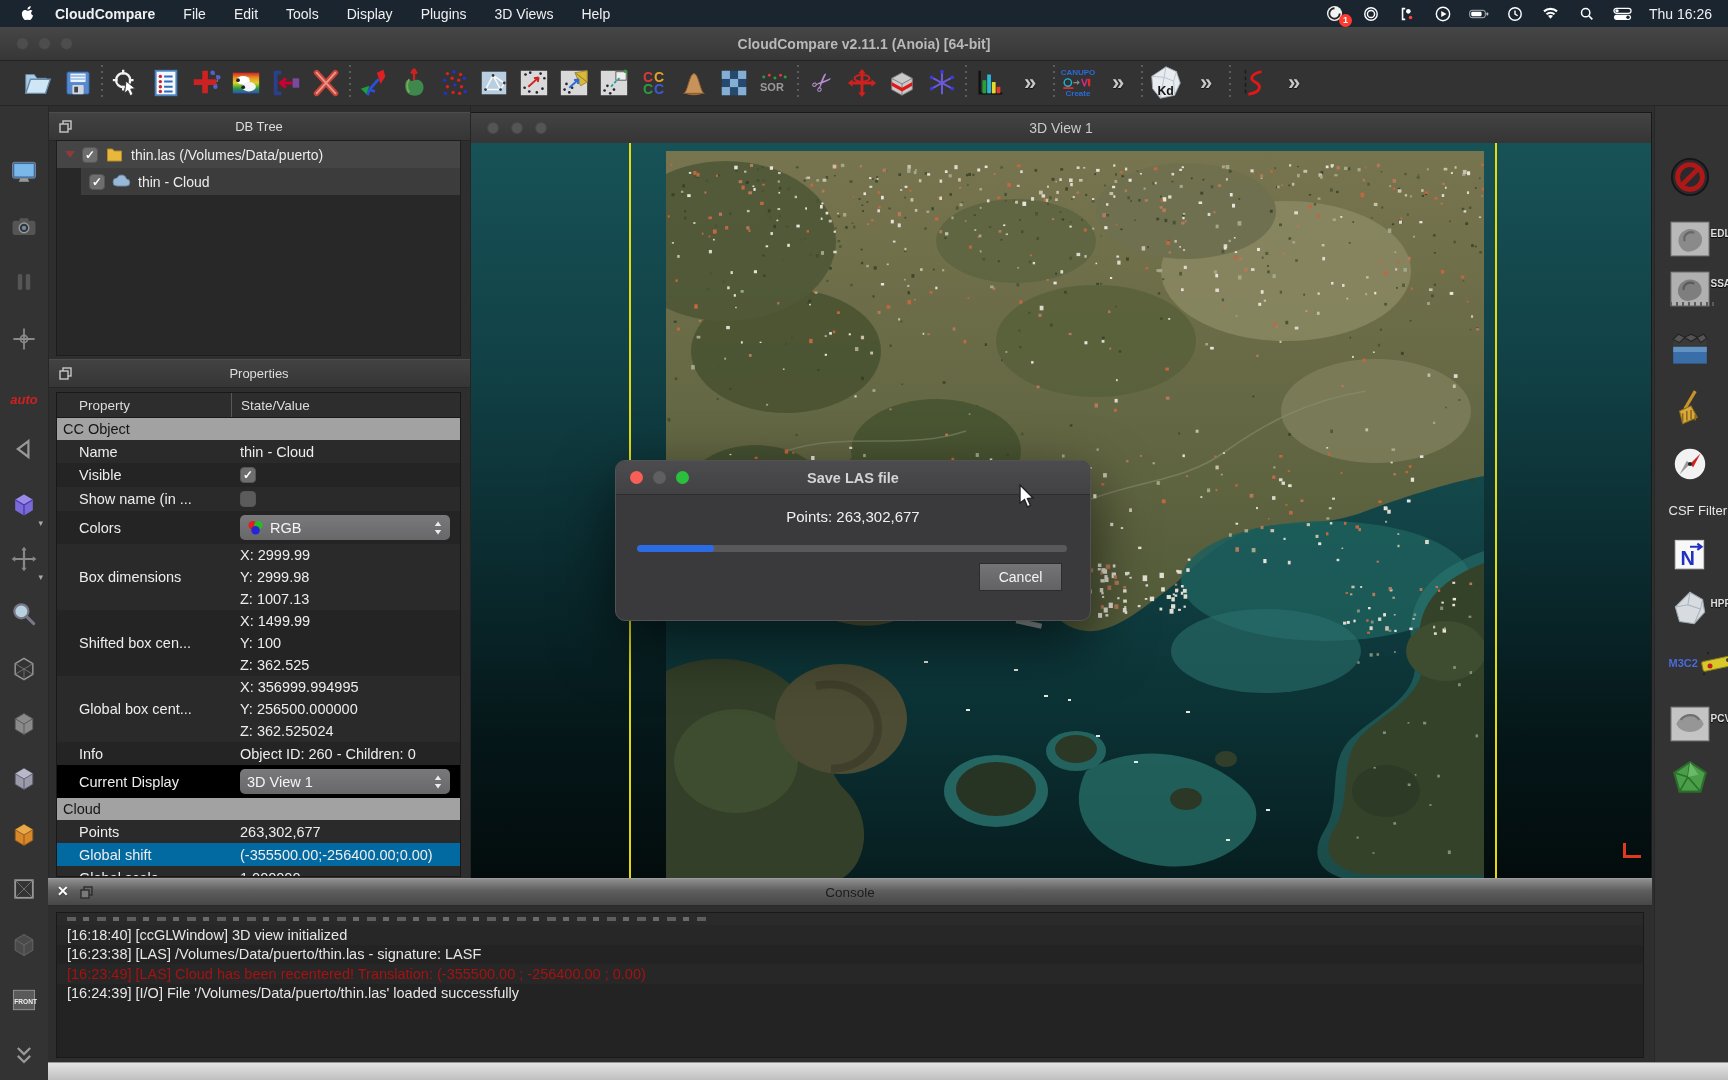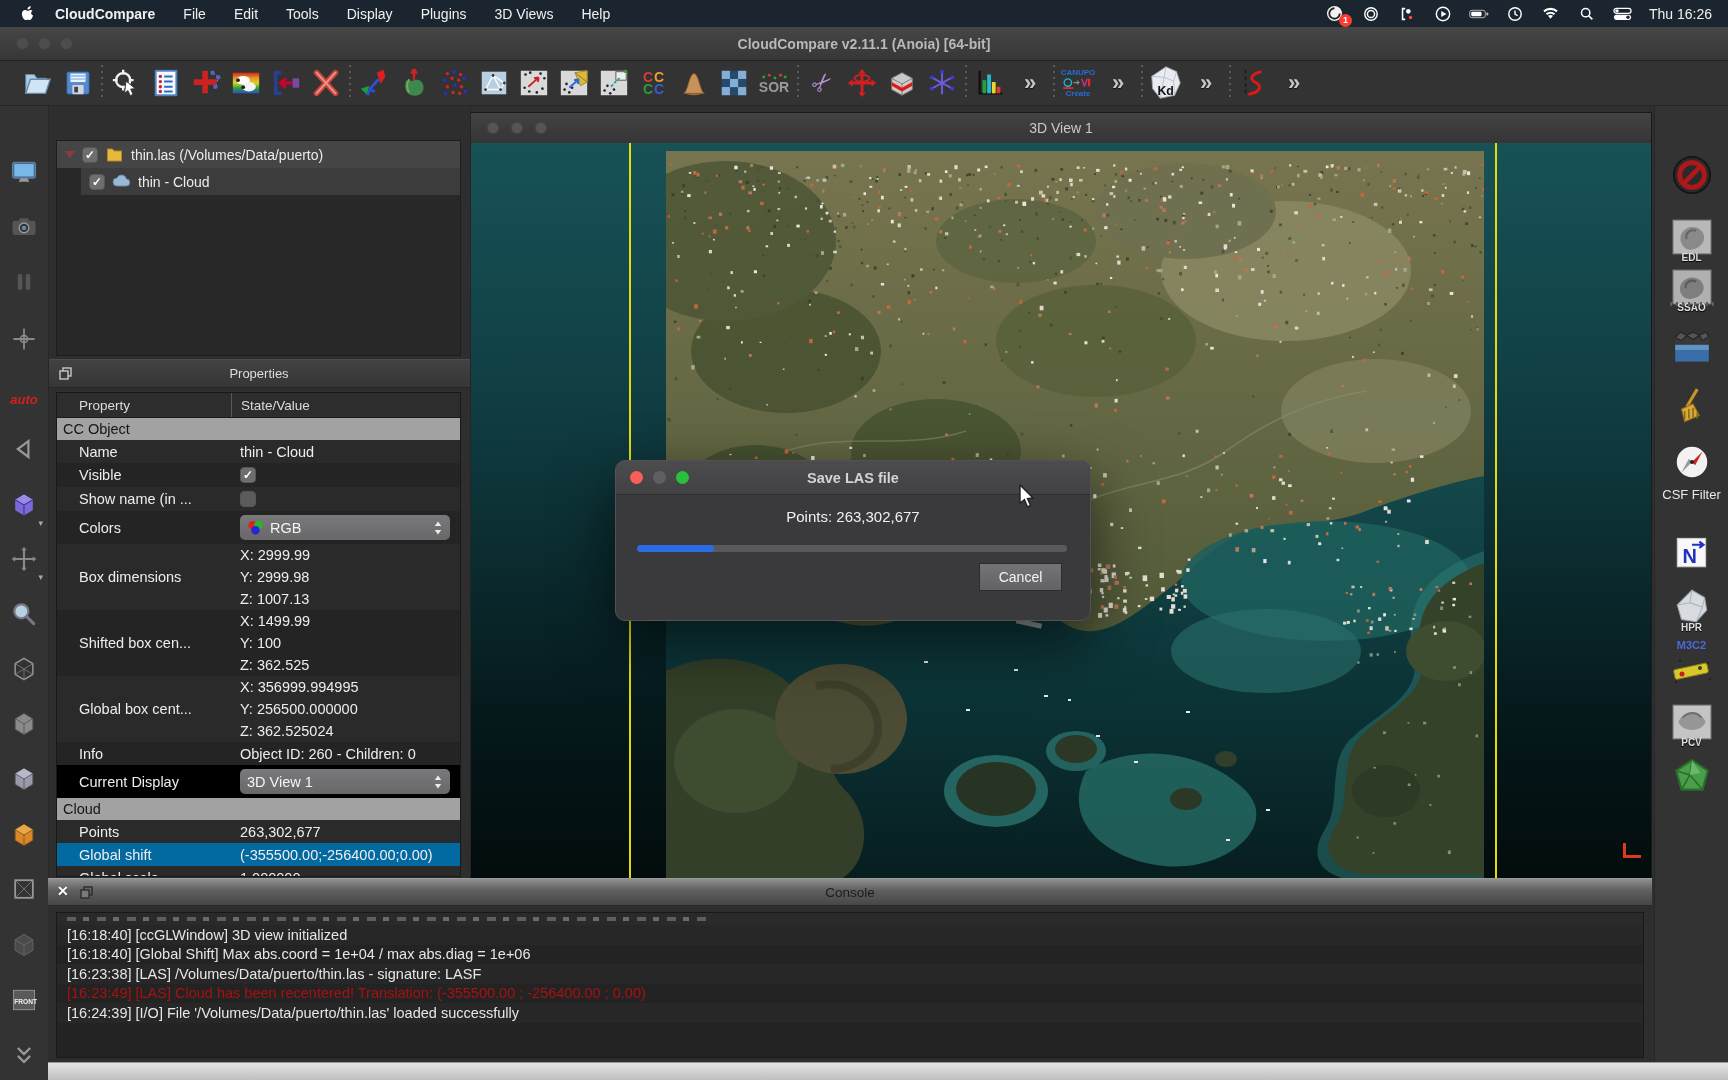--- a/index.html
+++ b/index.html
@@ -27,33 +27,33 @@
              color:#b9b9b9;font-weight:bold;font-size:14px}
   
   .toolbar{position:absolute;top:60px;left:0;width:100%;height:46px;background:#333;
            border-bottom:1px solid #262626;display:flex;align-items:center;padding-left:18px;box-sizing:border-box}
   .tbtn{width:40px;height:38px;display:flex;align-items:center;justify-content:center;flex:none}
   .tbtn svg{width:32px;height:32px}
   .tsep{width:8px;height:36px;flex:none;background-image:repeating-linear-gradient(#5c5c5c 0 2px,transparent 2px 6px);
         background-size:2px 100%;background-repeat:no-repeat;background-position:center}
   .ovf{color:#c8c8c8;font-size:22px;font-weight:bold;text-shadow:0 1px 1px #111}
   .cc-letters{font-weight:bold;font-size:14px;line-height:12px;letter-spacing:1px;text-align:center}
-  .sor-txt{color:#9a9a9a;font-weight:bold;font-size:14px;line-height:11px;text-align:right}
+  .sor-txt{color:#9a9a9a;font-weight:bold;font-size:11px;line-height:11px;text-align:left}
   .canupo{text-align:center}
   .cp-t,.cp-b{color:#2a6bd8;font-weight:bold;font-size:8px;line-height:9px}
   
   .ltb{position:absolute;left:0;top:106px;width:48px;bottom:0;background:#333;border-right:1px solid #272727;z-index:4}
   .lbtn{position:absolute;left:7px;width:34px;height:34px;display:flex;align-items:center;justify-content:center}
   .lbtn svg{width:30px;height:30px}
   .auto-txt{color:#d02020;font-size:13px;font-style:italic;font-weight:bold}
   .chev-mini{position:absolute;font-size:9px;color:#aaa;right:-2px;bottom:-6px}
   
   .rtb{position:absolute;right:0;top:106px;width:73px;bottom:18px;background:#333;border-left:1px solid #272727;z-index:4}
   .rbtn{position:absolute;left:50%;transform:translateX(-50%);width:46px;height:46px;
-        display:flex;align-items:center;justify-content:space-between;flex-direction:column}
+        display:flex;align-items:center;justify-content:space-between;flex-direction:row}
   .rbtn svg{width:42px;height:42px}
   .ri-lbl{font-size:10px;font-weight:bold;color:#ddd;line-height:9px;margin-top:-11px;text-shadow:0 1px 1px #000}
   .ri-lbl-top{font-size:11px;font-weight:bold;color:#4a6ad8;line-height:10px;margin-bottom:1px}
   .csf-txt{color:#e8e8e8;font-size:13px;white-space:nowrap}
   .rsep{position:absolute;left:50%;transform:translateX(-50%);width:44px;height:4px;
         background-image:repeating-linear-gradient(90deg,#5c5c5c 0 2px,transparent 2px 6px)}
   
   .dock{position:absolute;left:48px;top:106px;width:422px;height:772px;background:#2e2e2e;border-right:1px solid #252525;z-index:3}
   .panel-hdr{position:absolute;left:0;right:0;height:27px;background:linear-gradient(#424242,#363636);
              border-top:1px solid #4c4c4c;border-bottom:1px solid #262626;display:flex;align-items:center;justify-content:center;
@@ -800,20 +800,29 @@
         <svg viewBox="0 0 40 40">
           <path d="M20 4 L35 14 L30 32 L10 32 L5 14 Z" fill="#4a9e4a" stroke="#2a6e2a" stroke-width="2"></path>
           <path d="M20 4 L18 18 L30 32 M18 18 L5 14 M18 18 L10 32" stroke="#2a6e2a" stroke-width="1.5" fill="none"></path>
           <path d="M20 4 L28 16 L18 18Z" fill="#6ab86a"></path>
         </svg>
       </span>
     </span>
   </div>
 
 <div class="dock">
+  <div class="panel-hdr" style="top:6px">
+    <span class="float-ico">
+        <svg viewBox="0 0 16 16">
+          <rect x="6" y="3" width="8" height="8" fill="none" stroke="#c8c8c8" stroke-width="1.4"></rect>
+          <rect x="3" y="6" width="8" height="8" fill="#3a3a3a" stroke="#c8c8c8" stroke-width="1.4"></rect>
+        </svg>
+      </span>
+    <span>DB Tree</span>
+  </div>
   <div class="db-box" id="dbtree">
       <div class="trow sel0">
         <span class="disc"></span>
         <span class="cb">✓</span>
         <span class="tree-ico">
           <svg viewBox="0 0 18 16" width="19" height="16">
             <path d="M2 3 v-1 h5 l1.5 2 H16 v10 H2Z" fill="#e8b83a" stroke="#b8882a"></path>
           </svg>
         </span>
         <span>thin.las (/Volumes/Data/puerto)</span>
@@ -2059,21 +2068,20 @@
         </svg>
       </span>
     <span class="ctitle">Console</span>
   </div>
   <div class="cbody">
     <div class="cpartial">
         <i></i>
       </div>
     <div id="clines">
         <div class="cline" style="color: rgb(230, 230, 230);">[16:18:40] [ccGLWindow] 3D view initialized</div>
-        <div class="cline" style="color: rgb(230, 230, 230);">[16:18:40] [Global Shift] Max abs.coord = 1e+04 / max abs.diag = 1e+06</div>
         <div class="cline" style="color: rgb(230, 230, 230);">[16:23:38] [LAS] /Volumes/Data/puerto/thin.las - signature: LASF</div>
         <div class="cline" style="color: rgb(166, 18, 18);">[16:23:49] [LAS] Cloud has been recentered! Translation: (-355500.00 ; -256400.00 ; 0.00)</div>
         <div class="cline" style="color: rgb(230, 230, 230);">[16:24:39] [I/O] File '/Volumes/Data/puerto/thin.las' loaded successfully</div>
       </div>
   </div>
 </div>
 
 <div class="bstrip"></div>
 
 <div class="dlg">

